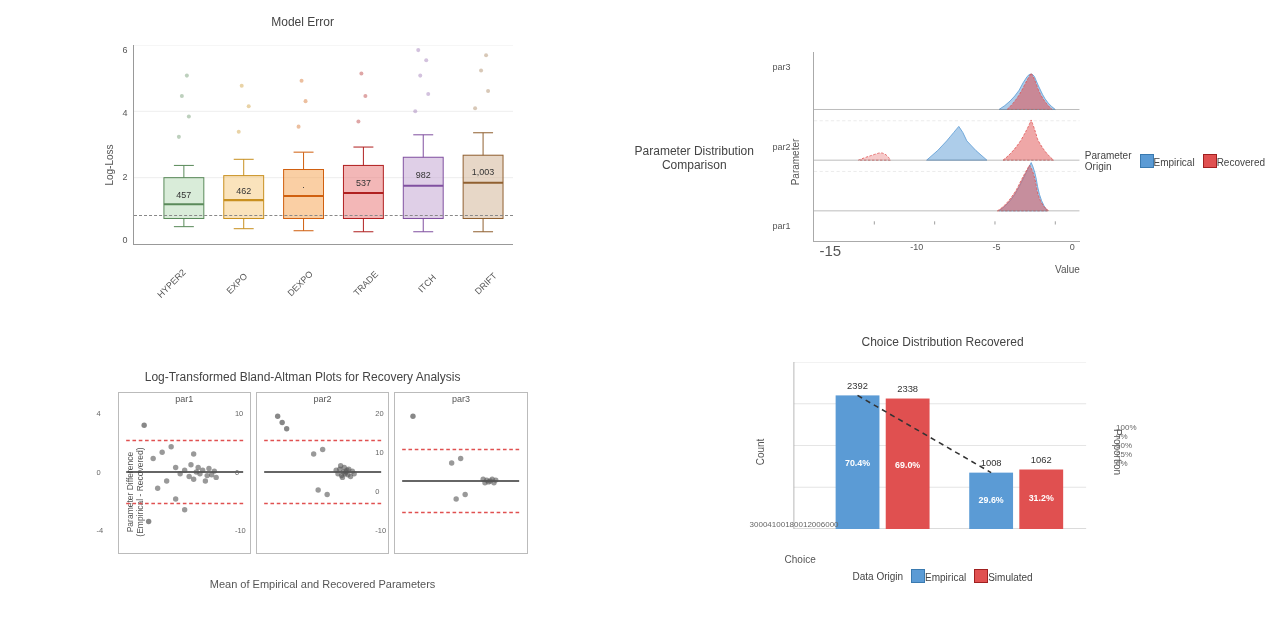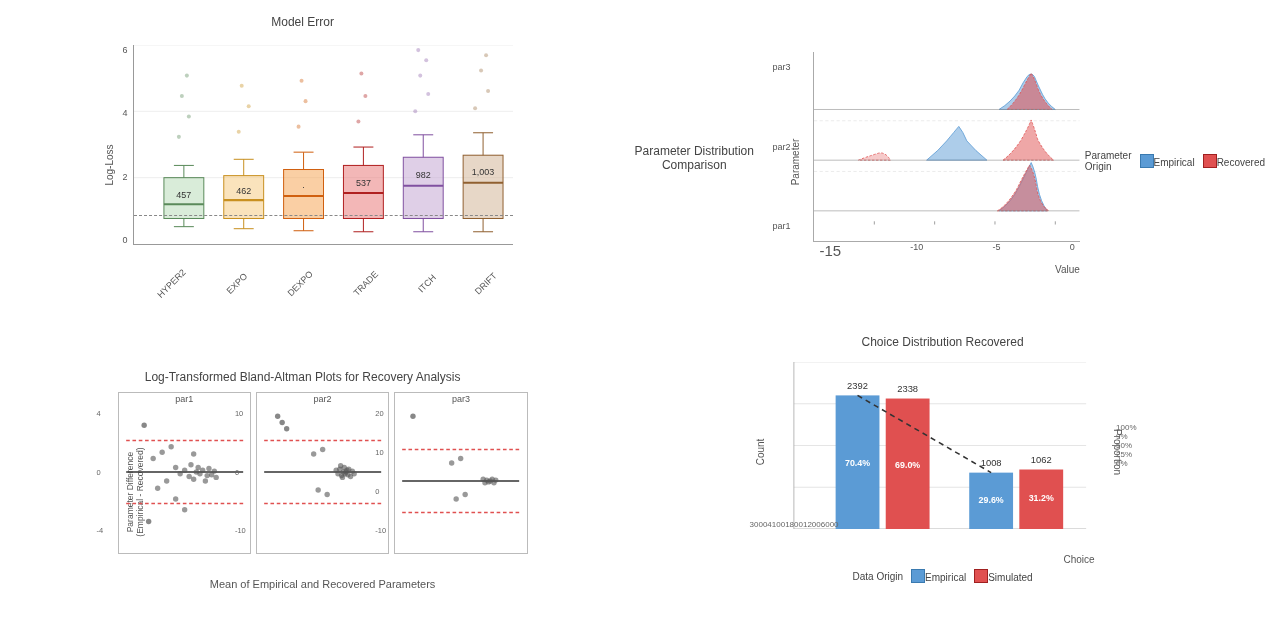--- a/index.html
+++ b/index.html
@@ -467,21 +467,21 @@
           <text x="237" y="97" text-anchor="middle" font-size="9" fill="#333">1062</text>
           <text x="237" y="133" text-anchor="middle" font-size="8.5" fill="white" font-weight="bold">31.2%</text>
 
           <line x1="61" y1="32" x2="189" y2="106" stroke="#333" stroke-width="1.5" stroke-dasharray="5,4"></line>
 
           <text x="80" y="175" text-anchor="middle" font-size="10" fill="#555">Earlier</text>
           <text x="200" y="175" text-anchor="middle" font-size="10" fill="#555">Later</text>
         </svg>
       </div>
 
-      <div style="position:absolute;bottom:2px;left:42px;right:48px;text-align:right;font-size:10px;color:#555;">Choice</div>
+      <div style="position:absolute;bottom:2px;left:42px;right:48px;text-align:left;font-size:10px;color:#555;">Choice</div>
     </div>
 
     <div style="display:flex;align-items:center;gap:8px;font-size:10px;color:#444;margin-top:2px;">
       <span>Data Origin</span>
       <div class="legend-item">
         <div style="width:14px;height:14px;background:#5B9BD5;border:1px solid #3a7ab0;"></div>
         <span>Empirical</span>
       </div>
       <div class="legend-item">
         <div style="width:14px;height:14px;background:#E05050;border:1px solid #a02020;"></div>

